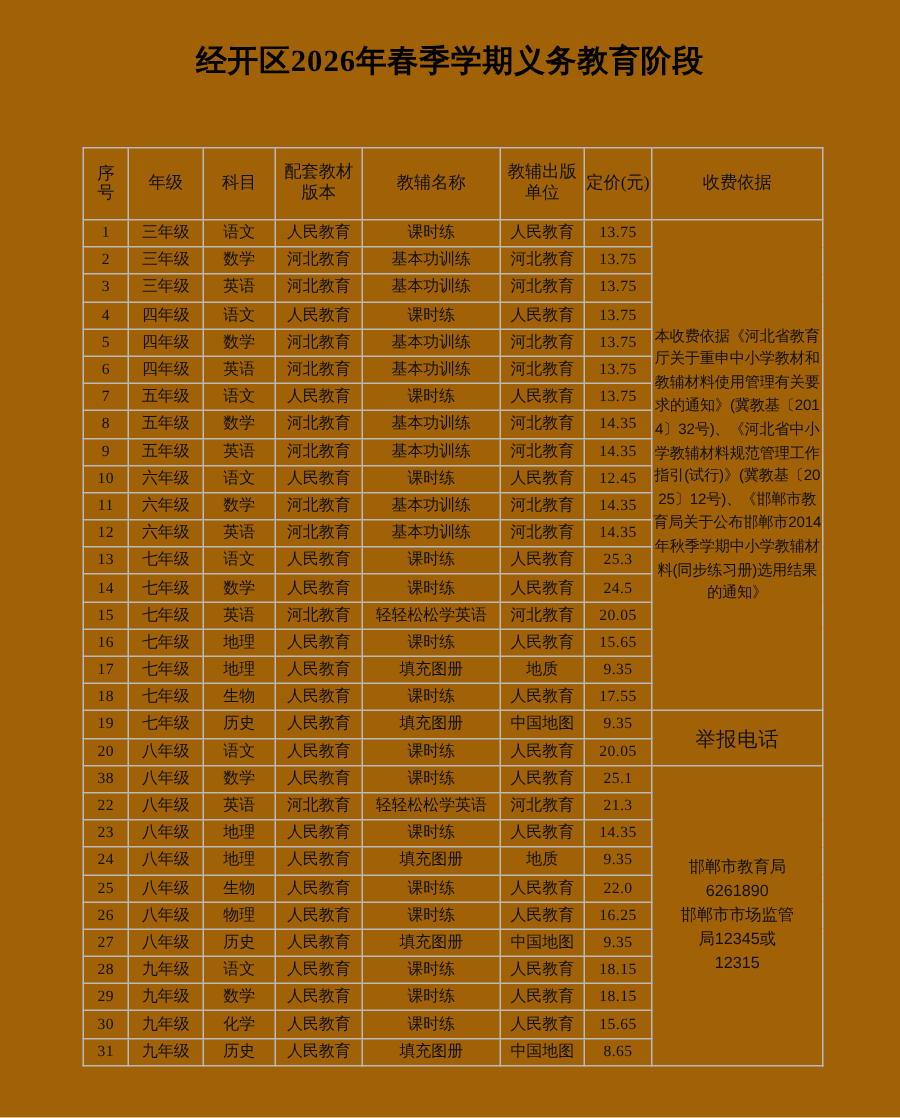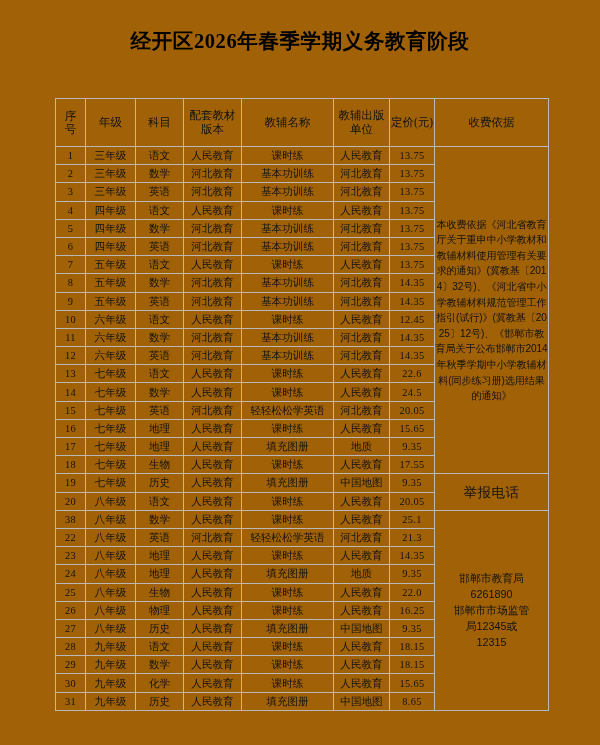--- a/index.html
+++ b/index.html
@@ -268,21 +268,21 @@
             <td class="cn">河北教育</td>
             <td class="num">14.35</td>
           </tr>
           <tr>
             <td class="num">13</td>
             <td class="cn">七年级</td>
             <td class="cn">语文</td>
             <td class="cn">人民教育</td>
             <td class="cn">课时练</td>
             <td class="cn">人民教育</td>
-            <td class="num">22.6</td>
+            <td class="num">25.3</td>
           </tr>
           <tr>
             <td class="num">14</td>
             <td class="cn">七年级</td>
             <td class="cn">数学</td>
             <td class="cn">人民教育</td>
             <td class="cn">课时练</td>
             <td class="cn">人民教育</td>
             <td class="num">24.5</td>
           </tr>

